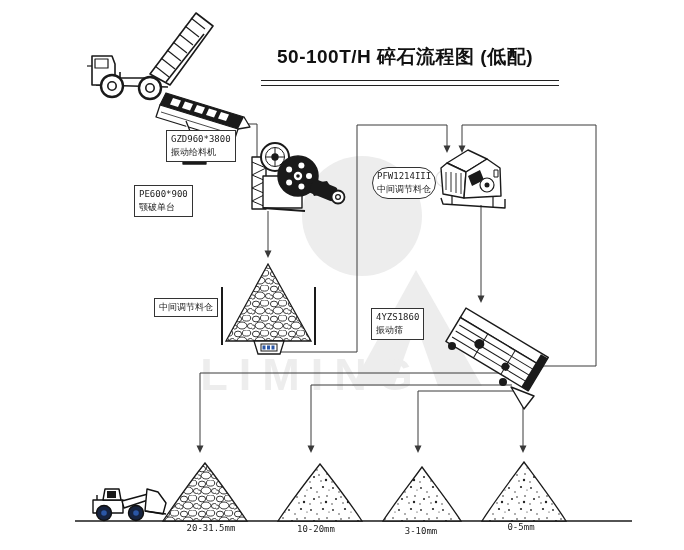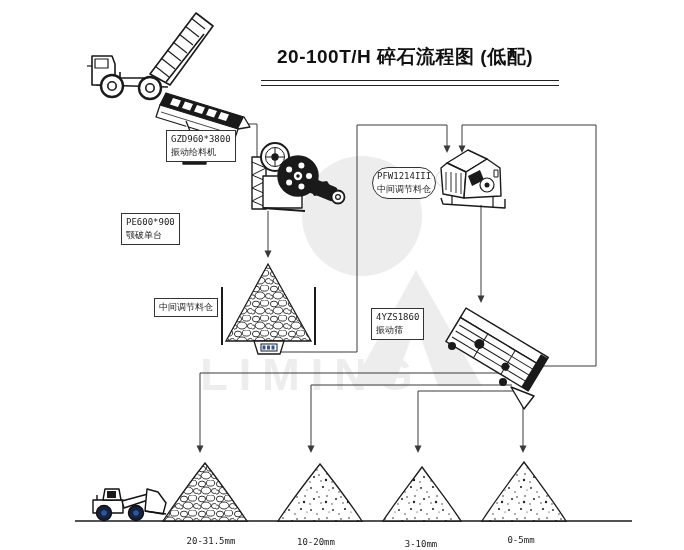--- a/index.html
+++ b/index.html
@@ -16,21 +16,21 @@
     position:absolute;left:261px;top:80px;width:298px;height:4px;
     border-top:1.6px solid #222;border-bottom:1.4px solid #222;
   }
   .label-box{
     position:absolute;background:#fff;border:1px solid #333;
     padding:2px 4px;font-size:9px;line-height:1.45;white-space:nowrap;
     font-family:"DejaVu Sans Mono","Liberation Mono",monospace;color:#222;
   }
   .size-label{
     position:absolute;transform:translateX(-50%);font-size:9px;color:#222;
-    font-family:"DejaVu Sans Mono","Liberation Mono",monospace;white-space:nowrap;margin-top:13px;
+    font-family:"DejaVu Sans Mono","Liberation Mono",monospace;white-space:nowrap;
   }
 </style>
 </head>
 <body>
 
 <div id="stage">
 
   <svg id="art" viewBox="0 0 684 550">
     <defs>
       <pattern id="rockPat" width="18" height="15" patternUnits="userSpaceOnUse">
@@ -213,29 +213,29 @@
     </g>
 
     <g stroke="#1a1a1a" stroke-width="1.3">
       <path d="M163,521 C176,502 194,477 205,463 C216,477 234,502 247,521 Z" fill="url(#rockPat)"></path>
       <path d="M278,521 C290,503 309,478 320,464 C331,478 350,503 362,521 Z" fill="url(#speckPat)"></path>
       <path d="M383,521 C394,504 412,481 422,467 C432,481 450,504 461,521 Z" fill="url(#speckPat)"></path>
       <path d="M482,521 C494,502 513,477 524,462 C535,477 554,502 566,521 Z" fill="url(#speckPat)"></path>
     </g>
   </svg>
 
-  <div class="title">20-100T/H 碎石流程图 (低配)</div>
+  <div class="title">50-100T/H 碎石流程图 (低配)</div>
   <div class="title-rule"></div>
 
   <div class="label-box" style="left:119px;top:130px;margin-left:47px;">
     <div>GZD960*3800</div>
     <div>振动给料机</div>
   </div>
 
-  <div class="label-box" style="left:121px;top:185px;margin-top:28px;">
+  <div class="label-box" style="left:134px;top:185px;">
     <div>PE600*900</div>
     <div>颚破单台</div>
   </div>
 
   <div class="label-box" style="left:118px;top:298px;margin-left:36px;">
     <div>中间调节料仓</div>
   </div>
 
   <div class="label-box" style="left:372px;top:167px;border-radius:16px;">
     <div>PFW1214III</div>

